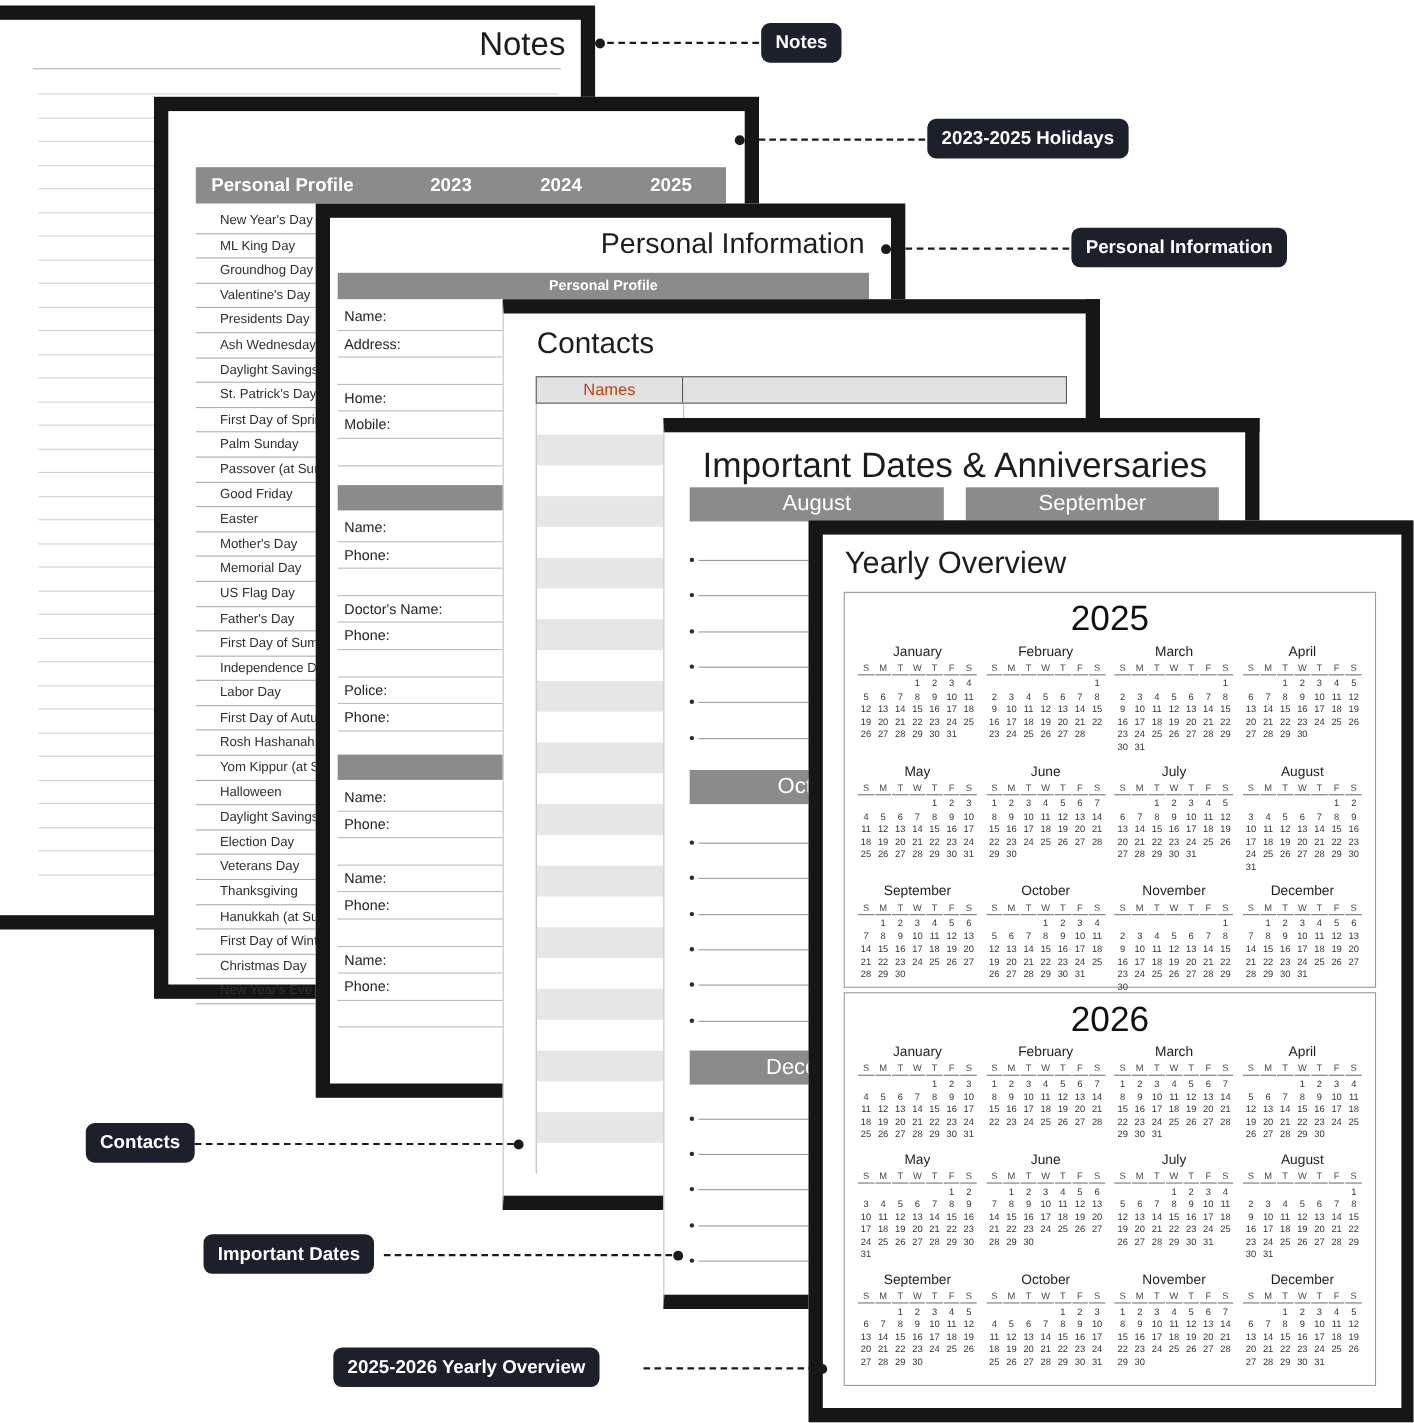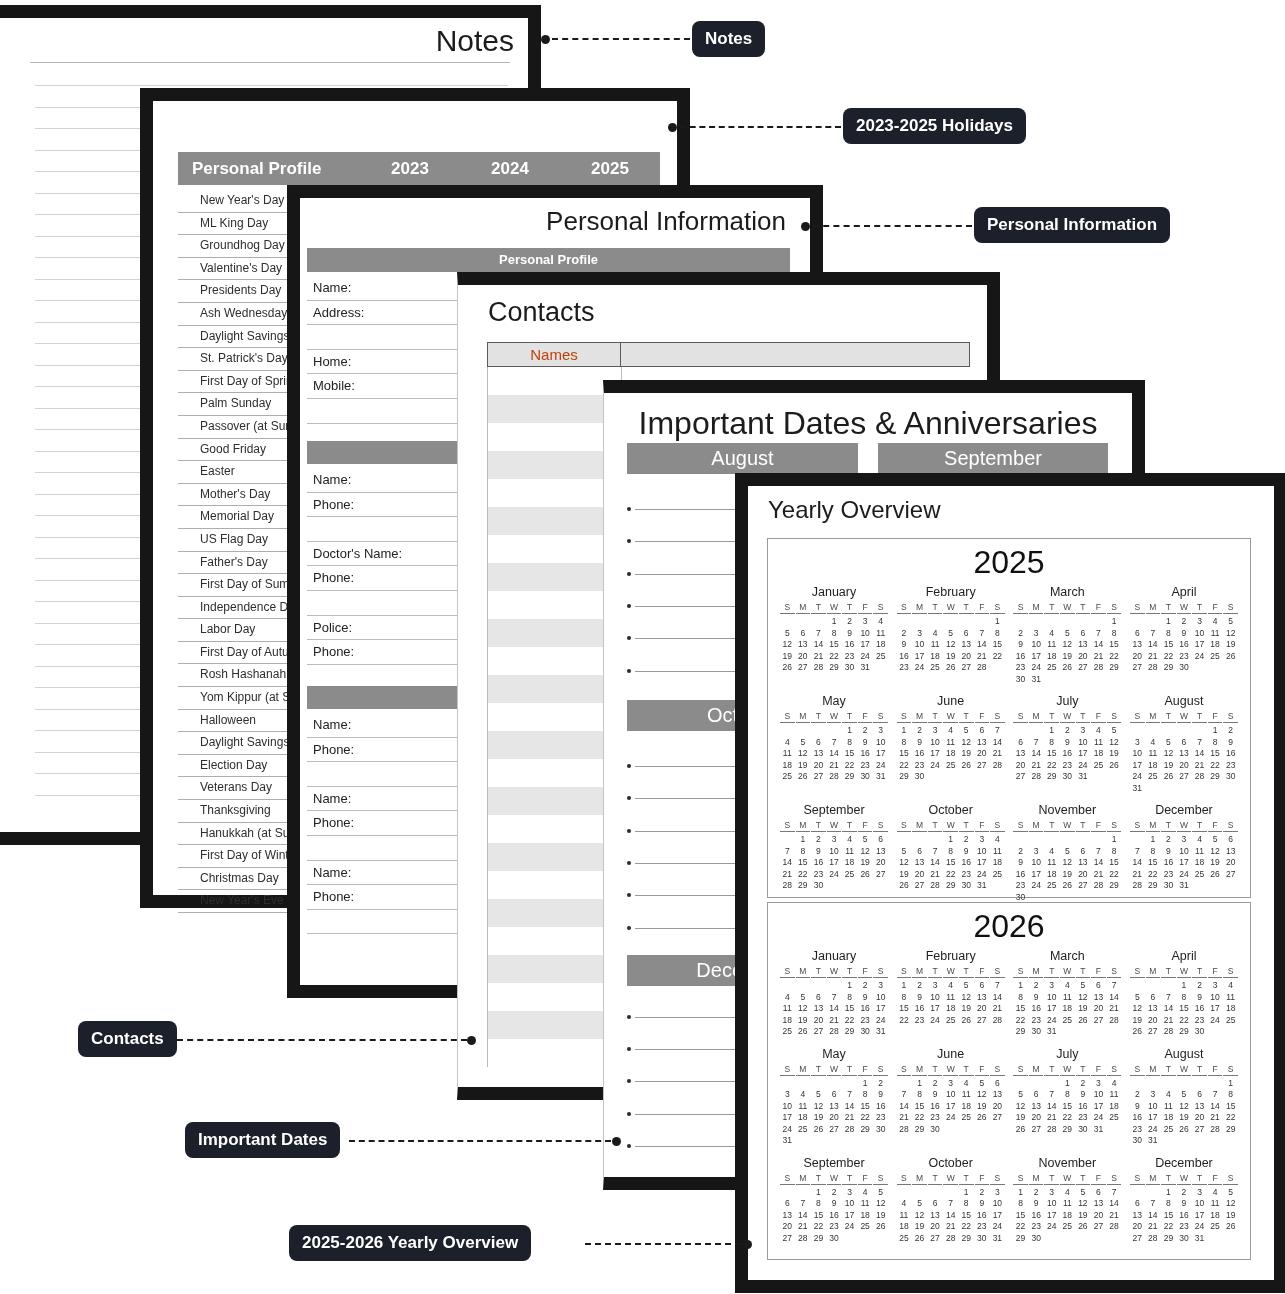--- a/index.html
+++ b/index.html
@@ -66,21 +66,21 @@
   #id-bar-august{top:50px;left:23px;width:231px;}
   #id-bar-september{top:50px;left:274px;width:230px;}
   #id-bar-october{top:307px;left:23px;width:231px;}
   #id-bar-december{top:562px;left:23px;width:231px;}
   .idate-line{position:absolute;left:23px;width:480px;height:6px;}
   .idate-line .dot{position:absolute;left:0;top:1px;width:4px;height:4px;border-radius:50%;
                    background:#2b2b2b;}
   .idate-line .rule{position:absolute;left:8px;right:3px;top:3px;border-top:1px solid #9a9a9a;}
   
   #yearly-page{left:735px;top:473px;width:552px;height:820px;z-index:6;}
-  #yearly-title{position:absolute;top:10px;left:20px;font-size:24px;color:#1c1c1c;}
+  #yearly-title{position:absolute;top:10px;left:20px;font-size:28px;color:#1c1c1c;}
   .year-box{position:absolute;left:19px;width:484px;border:1px solid #9a9a9a;box-sizing:border-box;}
   #year-box-2025{top:52px;height:360px;}
   #year-box-2026{top:416px;height:358px;}
   .year-title{font-size:32px;text-align:center;line-height:42px;color:#111;margin-top:2px;}
   .months-grid{display:grid;grid-template-columns:repeat(4,108px);justify-content:space-between;
                padding:2px 12px 0 12px;row-gap:9px;}
   .cal-month{width:108px;}
   .cal-name{font-size:12.5px;text-align:center;margin-bottom:3px;color:#1e1e1e;}
   .cal-dow{display:grid;grid-template-columns:repeat(7,1fr);column-gap:1px;}
   .cal-dow span{font-size:8.5px;text-align:center;color:#4a4a4a;border-bottom:1px solid #777;
@@ -88,21 +88,21 @@
   .cal-days{display:grid;grid-template-columns:repeat(7,1fr);column-gap:1px;margin-top:2px;}
   .cal-days span{font-size:8.5px;line-height:11.5px;text-align:center;color:#333;}
   
   .callout{position:absolute;background:#1c202b;color:#fff;font-weight:bold;font-size:17px;
            padding:8px 13px;border-radius:8px;z-index:10;white-space:nowrap;}
   #callout-notes{left:692px;top:21px;}
   #callout-holidays{left:843px;top:108px;}
   #callout-personal{left:974px;top:207px;}
   #callout-contacts{left:78px;top:1021px;}
   #callout-important{left:185px;top:1122px;}
-  #callout-yearly{left:289px;top:1225px;text-align:center;}
+  #callout-yearly{left:303px;top:1225px;text-align:center;}
   .dash{position:absolute;border-top:2px dashed #1a1a1a;z-index:9;}
   #dash-notes{left:552px;top:38px;width:138px;}
   #dash-holidays{left:680px;top:126px;width:161px;}
   #dash-personal{left:813px;top:225px;width:159px;}
   #dash-contacts{left:177px;top:1039px;width:290px;}
   #dash-important{left:349px;top:1140px;width:262px;}
   #dash-yearly{left:585px;top:1243px;width:156px;}
   .cdot{position:absolute;width:9px;height:9px;border-radius:50%;background:#1a1a1a;z-index:10;}
   #dot-notes{left:541px;top:35px;}
   #dot-holidays{left:668px;top:123px;}

